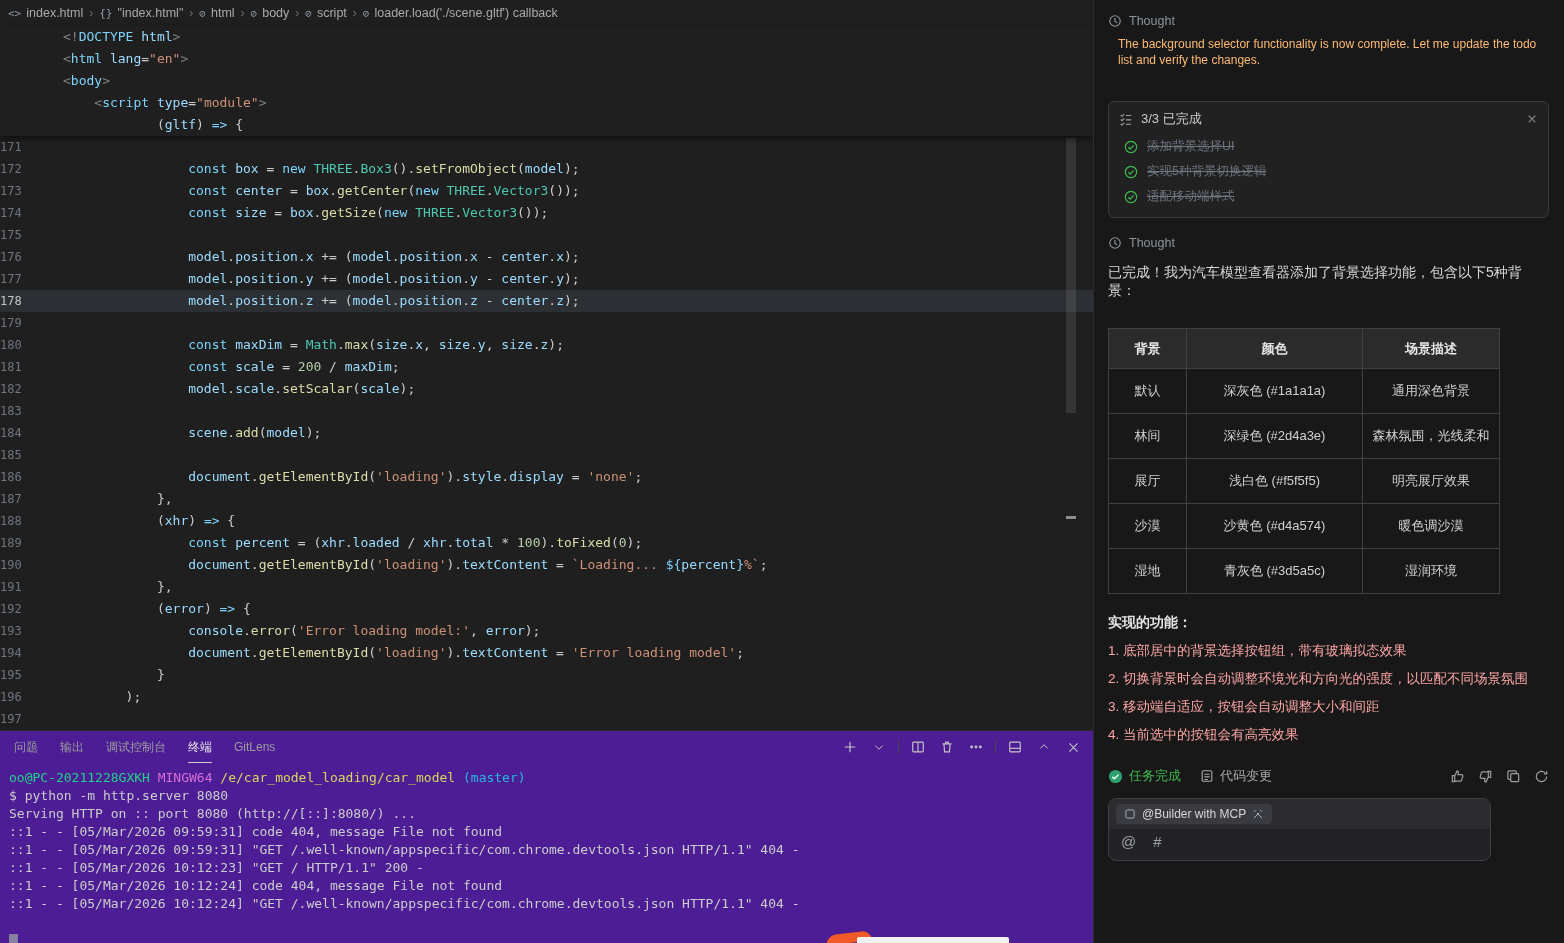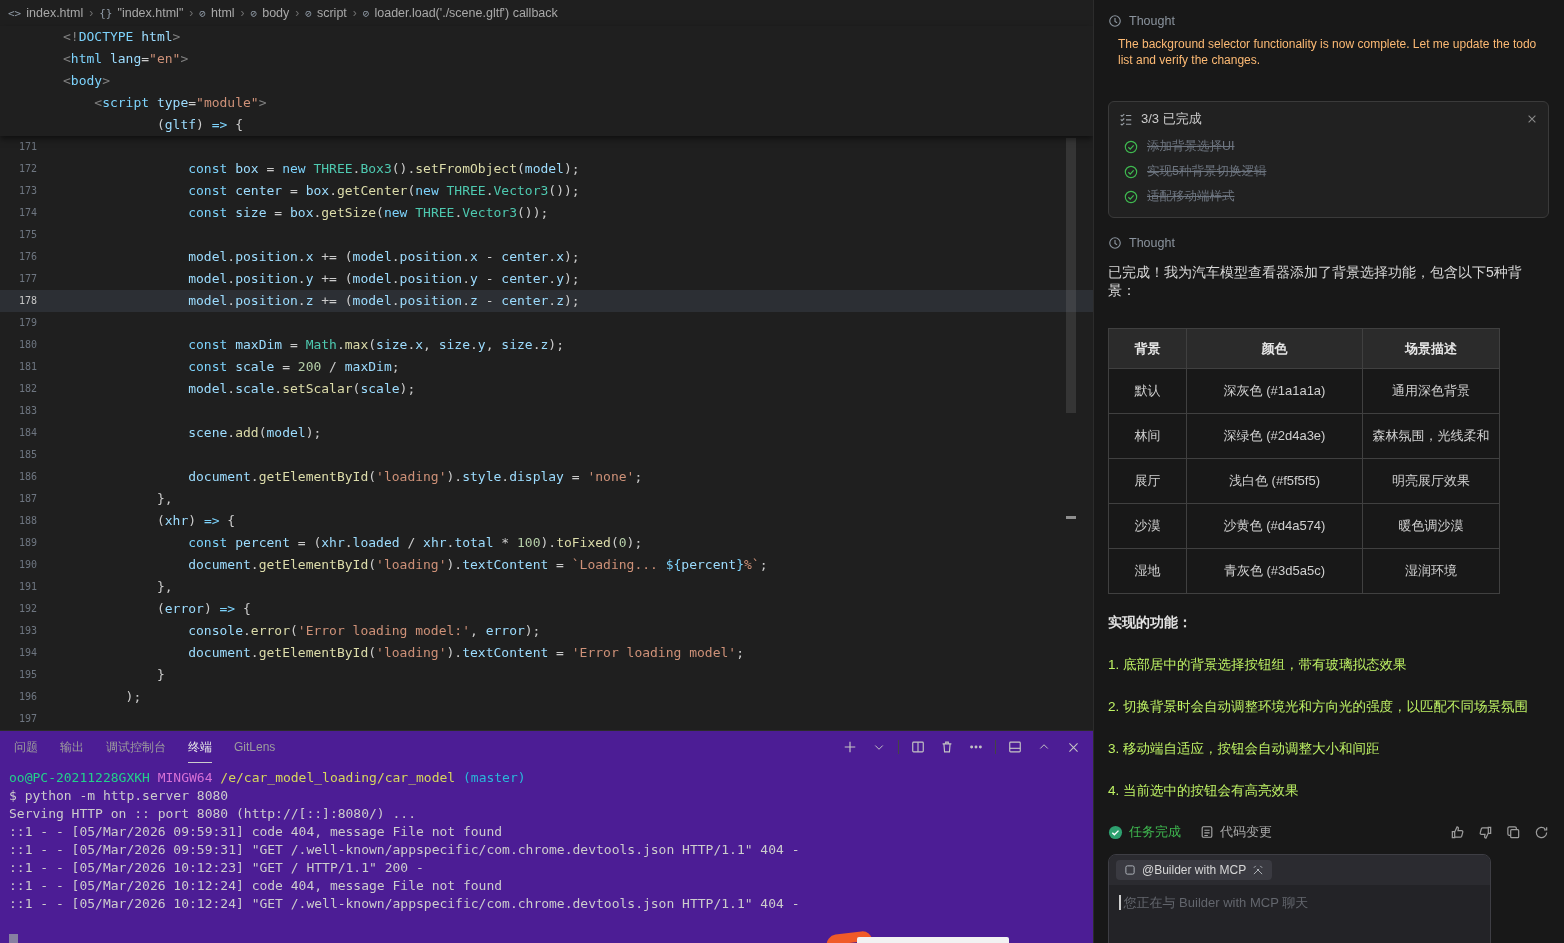--- a/index.html
+++ b/index.html
@@ -7,21 +7,21 @@
   .app{position:relative;width:1564px;height:943px}
 
   
   .editor-col{position:absolute;left:0;top:0;width:1093px;height:943px;background:#1f1f1f;overflow:hidden}
   .breadcrumbs{height:26px;display:flex;align-items:center;padding-left:8px;font-size:12.5px;color:#a9a9a9;white-space:nowrap}
   .bc-item{display:inline-flex;align-items:center;gap:5px;cursor:pointer}
   .bc-ic{color:#8f9aa6;font-size:11px;font-family:"DejaVu Sans Mono",monospace}
   .bc-sep{color:#6e6e6e;margin:0 6px;font-size:12px}
   .sticky{position:relative;z-index:3;background:#1f1f1f;box-shadow:0 3px 6px rgba(0,0,0,.5)}
   .code-line{display:flex;height:22px;line-height:22px;font-family:"DejaVu Sans Mono",monospace;font-size:13px;white-space:pre}
-  .code-line .ln{width:46px;flex:none;text-align:right;padding-right:9px;color:#6e7681;font-size:10px}
+  .code-line .ln{width:46px;flex:none;padding-right:9px;color:#6e7681;font-size:12px}
   .code-line .lc{margin-left:17px}
   .code-line.active{background:rgba(110,130,160,.17)}
   .code-line.active .ln{color:#c6c6c6}
   .tk-k{color:#7dd3fc}.tk-c{color:#4ec9b0}.tk-f{color:#dcdcaa}.tk-v{color:#9cdcfe}
   .tk-s{color:#ce9178}.tk-n{color:#b5cea8}.tk-d{color:#cccccc}.tk-t{color:#808080}
   .tk-tg{color:#23d18b}.tk-tm{color:#d670d6}.tk-ty{color:#d7d75c}.tk-tc{color:#29b8db}.tk-tw{color:#cccccc}
   .sb-thumb{position:absolute;left:1066px;top:138px;width:10px;height:275px;background:rgba(121,121,121,.25)}
   .sb-marker{position:absolute;left:1066px;top:516px;width:10px;height:3px;background:rgba(255,255,255,.5)}
 
   
@@ -51,21 +51,21 @@
   .todo-close svg{stroke:#8b8b8b;fill:none;stroke-width:1.4}
   .todo-item{display:flex;align-items:center;gap:9px;padding:4px 0 4px 5px}
   .todo-check{display:flex}
   .todo-text{color:#6e7681;font-size:12.5px;text-decoration:line-through}
   .thought-row.second{margin-top:18px}
   .summary{margin-top:14px;color:#d6d6d6;font-size:14px}
   .bg-table{margin-top:28px;border-collapse:collapse;width:392px;font-size:13px;table-layout:fixed}
   .bg-table th{background:#2b2b2b;color:#e6e6e6;font-weight:700;height:40px;border:1px solid #404040;text-align:center}
   .bg-table td{color:#d0d0d0;text-align:center;height:45px;border:1px solid #404040}
   .features-title{margin-top:20px;font-size:14px;font-weight:700;color:#e2e2e2}
-  .feat-item{margin-top:24px;color:#bef264;font-size:13.5px;line-height:18px;white-space:nowrap}
+  .feat-item{margin-top:10px;color:#fca5a5;font-size:13.5px;line-height:18px;white-space:nowrap}
   .chat-footer{margin-top:23px;display:flex;align-items:center;gap:7px;width:441px}
   .status-done{display:flex;align-items:center;gap:6px;color:#3fb950;font-size:13px}
   .code-changes{display:flex;align-items:center;gap:6px;color:#a8a8a8;font-size:13px;margin-left:12px;cursor:pointer}
   .code-changes svg{stroke:#a8a8a8;fill:none;stroke-width:1.3}
   .footer-icons{margin-left:auto;display:flex;gap:13px}
   .f-ic{cursor:pointer;display:flex}
   .f-ic svg{stroke:#9d9d9d;fill:none;stroke-width:1.3}
   .input-card{margin-top:13px;border:1px solid #3e3e44;border-radius:8px;background:#232327;overflow:hidden;width:383px}
   .input-chipbar{background:#2b2b30;padding:5px 7px;display:flex}
   .chip{background:#3a3a41;border-radius:4px;padding:3px 8px;display:flex;align-items:center;gap:6px;color:#d6d6d6;font-size:12px;cursor:pointer}
@@ -390,24 +390,20 @@
         <span class="chip">
           <svg width="12" height="12" viewBox="0 0 16 16">
               <rect x="2.5" y="2.5" width="11" height="11" rx="2"></rect>
             </svg>
           <span>@Builder with MCP</span>
           <svg width="12" height="12" viewBox="0 0 16 16">
               <path d="M2.5 13.5l7-7M13.5 13.5l-7-7M11 2.5l2.5 2.5M2.5 5L5 2.5"></path>
             </svg>
         </span>
       </div>
-      <div class="input-body">
-        <span class="caret"></span>
-        <span class="placeholder">您正在与 Builder with MCP 聊天</span>
-      </div>
       <div class="input-tools">
         <span class="itool">@</span>
         <span class="itool">#</span>
       </div>
     </div>
 
   </div>
 </div>
 
 </body></html>

